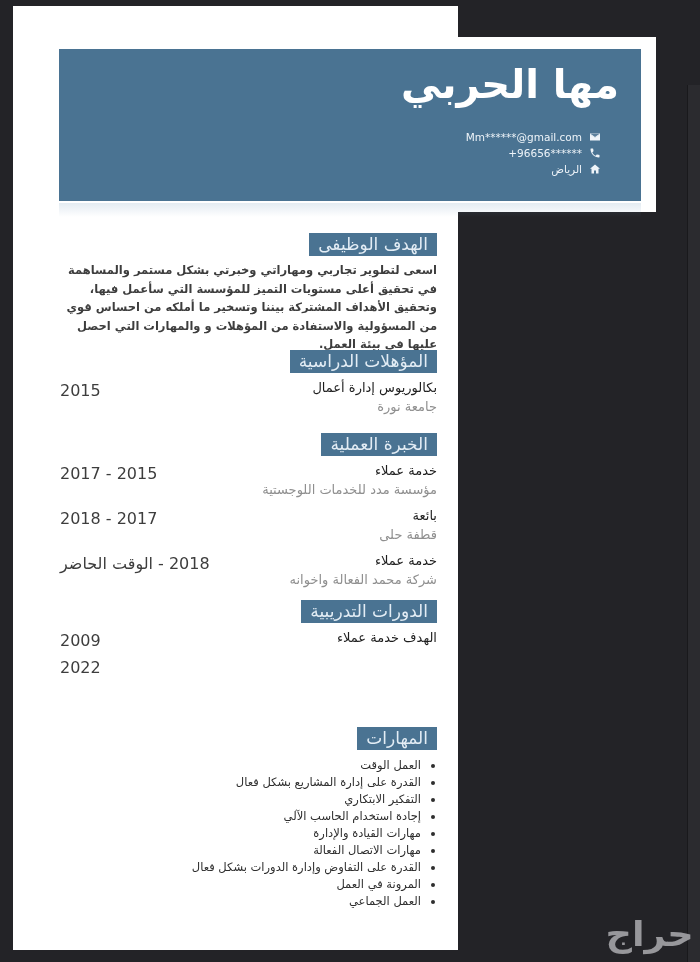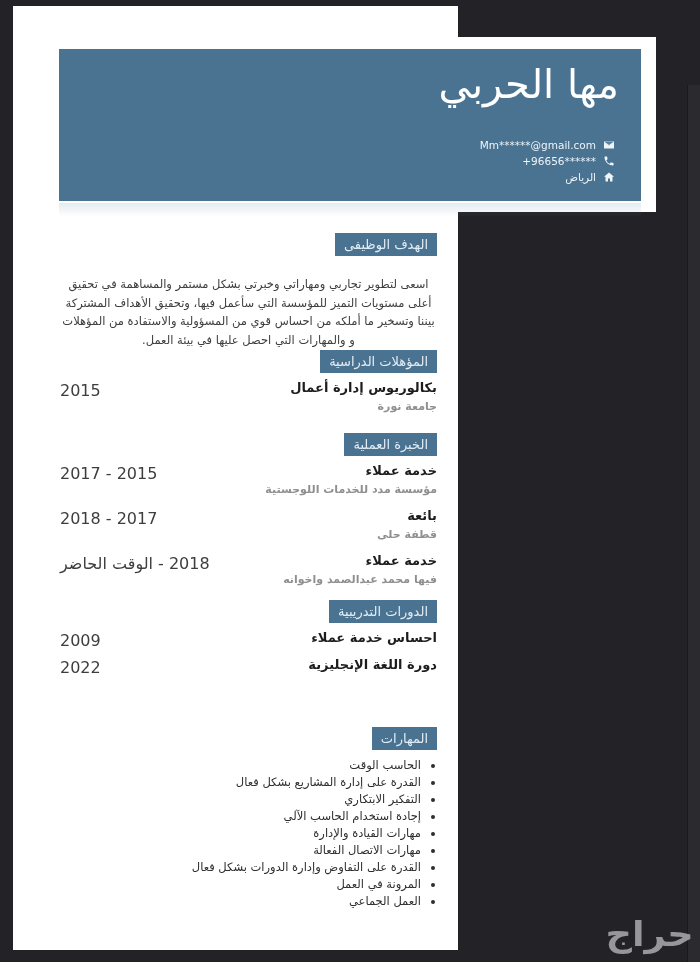--- a/index.html
+++ b/index.html
@@ -9,39 +9,39 @@
     font-family:"DejaVu Sans","Liberation Sans",sans-serif;
   }
   
   .page-main{position:absolute;left:13px;top:6px;width:445px;height:944px;background:#ffffff;}
   .page-wing{position:absolute;left:458px;top:37px;width:198px;height:175px;background:#ffffff;}
   .photo-edge{position:absolute;left:687px;top:85px;width:13px;height:877px;background:#2b2b2f;border-left:1px solid #19191c;}
   
   .header{position:absolute;left:59px;top:49px;width:582px;height:152px;background:#4a7392;direction:rtl;}
   .header-reflection{position:absolute;left:59px;top:203px;width:582px;height:14px;
     background:linear-gradient(to bottom,rgba(116,156,188,0.20),rgba(255,255,255,0));}
-  .name{padding:12px 22px 0 0;text-align:right;color:#ffffff;font-weight:normal;font-size:40px;line-height:46px;letter-spacing:0;}
-  .contact{margin-top:30px;padding-right:26px;}
+  .name{padding:12px 22px 0 0;text-align:right;color:#ffffff;font-weight:bold;font-size:40px;line-height:46px;letter-spacing:0;}
+  .contact{margin-top:22px;padding-right:40px;}
   .contact-row{display:flex;align-items:center;justify-content:flex-start;gap:7px;height:16px;direction:rtl;}
   .contact-text{color:#eef4f9;font-size:10.5px;line-height:16px;}
   .cicon{width:12px;height:12px;flex:0 0 auto;display:block;}
   
   .content{position:absolute;left:60px;top:0;width:377px;height:962px;direction:rtl;}
   .section{position:absolute;right:0;width:100%;}
   .sec-objective{top:233px;}
   .sec-education{top:350px;}
   .sec-experience{top:433px;}
   .sec-courses{top:600px;}
   .sec-skills{top:727px;}
-  .title-box{display:inline-block;background:#4a7392;color:#e3edf5;font-size:13px;line-height:15px;padding:4px 9px;}
-  .objective-text{margin-top:19px;font-size:11.5px;line-height:18.5px;color:#3d3d3d;text-align:center;}
+  .title-box{display:inline-block;background:#4a7392;color:#e3edf5;font-size:17px;line-height:15px;padding:4px 9px;}
+  .objective-text{margin-top:5px;font-size:11.5px;line-height:18.5px;color:#3d3d3d;text-align:right;font-weight:bold;}
   .entry{position:relative;margin-top:7px;}
   .entry + .entry{margin-top:11px;}
-  .entry .role{font-size:13px;font-weight:bold;color:#1d1d1d;line-height:16px;}
-  .entry .org{font-size:11px;color:#8f8f8f;line-height:15px;margin-top:3px;font-weight:bold;}
+  .entry .role{font-size:13px;font-weight:normal;color:#1d1d1d;line-height:16px;}
+  .entry .org{font-size:13px;color:#8f8f8f;line-height:15px;margin-top:3px;}
   .entry .date{position:absolute;left:0;top:1px;font-size:16px;color:#3d3d3d;direction:rtl;white-space:nowrap;}
   .skills-list{margin:7px 0 0 0;padding:0 16px 0 0;list-style:disc;}
   .skills-list li{font-size:11.5px;line-height:17px;color:#2e2e2e;}
   
   .watermark{position:absolute;right:6px;bottom:8px;font-size:34px;font-weight:bold;color:#97979b;
     letter-spacing:2px;transform:scaleX(1.08);transform-origin:right center;}
 </style>
 </head>
 <body>
 
@@ -101,41 +101,40 @@
         <div class="org">مؤسسة مدد للخدمات اللوجستية</div>
         <div class="date">2015 - 2017</div>
       </div>
       <div class="entry">
         <div class="role">بائعة</div>
         <div class="org">قطفة حلى</div>
         <div class="date">2017 - 2018</div>
       </div>
       <div class="entry">
         <div class="role">خدمة عملاء</div>
-        <div class="org">فيها محمد عبدالصمد واخوانه</div>
+        <div class="org">شركة محمد الفعالة واخوانه</div>
         <div class="date">2018 - الوقت الحاضر</div>
       </div>
     </div>
 
     <div class="section sec-courses">
       <div class="title-box">الدورات التدريبية</div>
       <div class="entry">
-        <div class="role">احساس خدمة عملاء</div>
+        <div class="role">الهدف خدمة عملاء</div>
         <div class="date">2009</div>
       </div>
       <div class="entry">
-        <div class="role">دورة اللغة الإنجليزية</div>
         <div class="date">2022</div>
       </div>
     </div>
 
     <div class="section sec-skills">
       <div class="title-box">المهارات</div>
       <ul class="skills-list">
-        <li>الحاسب الوقت</li>
+        <li>العمل الوقت</li>
         <li>القدرة على إدارة المشاريع بشكل فعال</li>
         <li>التفكير الابتكاري</li>
         <li>إجادة استخدام الحاسب الآلي</li>
         <li>مهارات القيادة والإدارة</li>
         <li>مهارات الاتصال الفعالة</li>
         <li>القدرة على التفاوض وإدارة الدورات بشكل فعال</li>
         <li>المرونة في العمل</li>
         <li>العمل الجماعي</li>
       </ul>
     </div>

